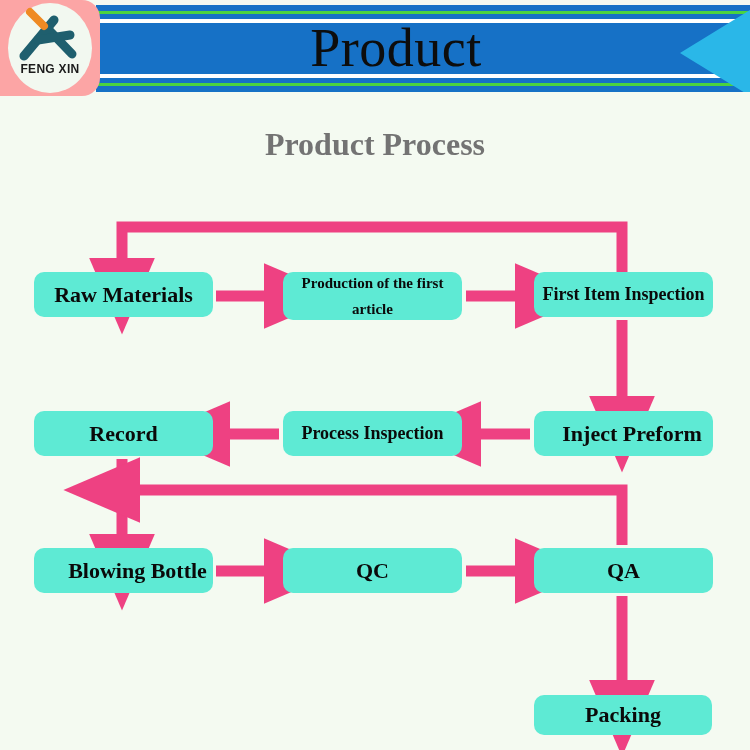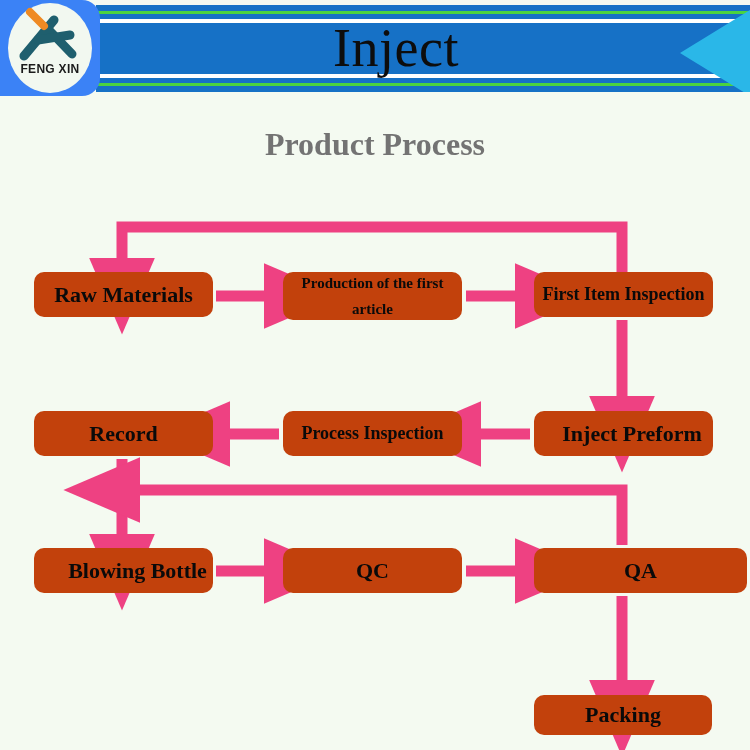--- a/index.html
+++ b/index.html
@@ -56,21 +56,21 @@
     font-size: 54px;
     font-family: "Liberation Serif", serif;
     letter-spacing: 0.5px;
   }
 
   
   #brand-logo {
     position: absolute;
     left: 0; top: 0;
     width: 100px; height: 96px;
-    background: #3b82f6;
+    background: #fca5a5;
     border-radius: 0 18px 18px 0;
     text-decoration: underline;
   }
   .logo-disc {
     position: absolute;
     left: 8px; top: 3px;
     width: 84px; height: 90px;
     background: #f2f8f0;
     border-radius: 50%;
   }
@@ -105,21 +105,21 @@
 
   
   #flow-canvas {
     position: absolute;
     left: 0; top: 0;
     width: 750px; height: 750px;
   }
 
   .node {
     position: absolute;
-    background: #c2410c;
+    background: #5eead4;
     border-radius: 10px;
     color: #0a0a0a;
     font-family: "Liberation Serif", serif;
     font-weight: bold;
     display: flex;
     align-items: center;
     justify-content: center;
     text-align: center;
     box-sizing: border-box;
     z-index: 3;
@@ -139,21 +139,21 @@
 <body>
 
 <div id="header-banner">
   <div class="banner-bar">
     <div class="banner-line line-green-top"></div>
     <div class="banner-line line-white-top"></div>
     <div class="banner-line line-white-bot"></div>
     <div class="banner-line line-green-bot"></div>
     <div class="banner-notch"></div>
   </div>
-  <div id="banner-title">Inject</div>
+  <div id="banner-title">Product</div>
 
   <div id="brand-logo">
     <div class="logo-disc"></div>
     <svg class="logo-mark" viewBox="0 0 72 56">
       <path d="M10 50 L40 14" stroke="#1f5f6e" stroke-width="9" stroke-linecap="round" fill="none"></path>
       <path d="M33 22 L58 48" stroke="#1f5f6e" stroke-width="9" stroke-linecap="round" fill="none"></path>
       <path d="M24 34 L56 29" stroke="#1f5f6e" stroke-width="9" stroke-linecap="round" fill="none"></path>
       <path d="M16 6 L30 20" stroke="#ef8a23" stroke-width="8" stroke-linecap="round" fill="none"></path>
     </svg>
     <div class="logo-word">FENG XIN</div>
@@ -218,21 +218,21 @@
   </div>
 
   <div class="node node-lg" style="left:34px; top:548px; width:179px; height:45px;padding-left:28px;">
     <span>Blowing Bottle</span>
   </div>
 
   <div class="node node-lg" style="left:283px; top:548px; width:179px; height:45px;">
     <span>QC</span>
   </div>
 
-  <div class="node node-lg" style="left:534px; top:548px; width:213px; height:45px;">
+  <div class="node node-lg" style="left:534px; top:548px; width:179px; height:45px;">
     <span>QA</span>
   </div>
 
   <div class="node node-lg" style="left:534px; top:695px; width:178px; height:40px;">
     <span>Packing</span>
   </div>
 
 </div>
 
 </body></html>

